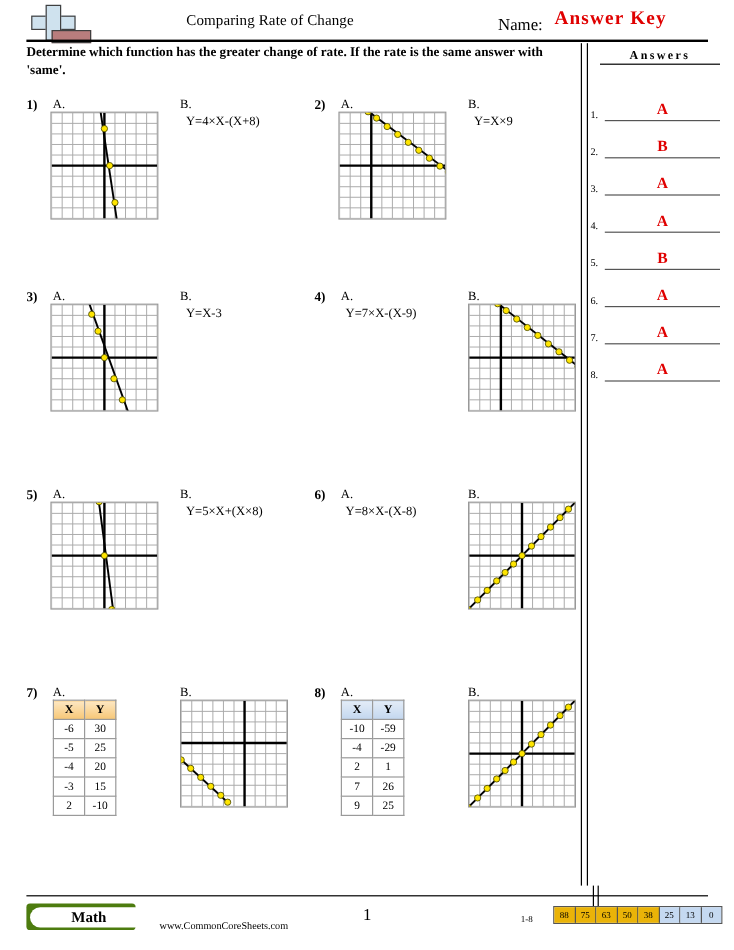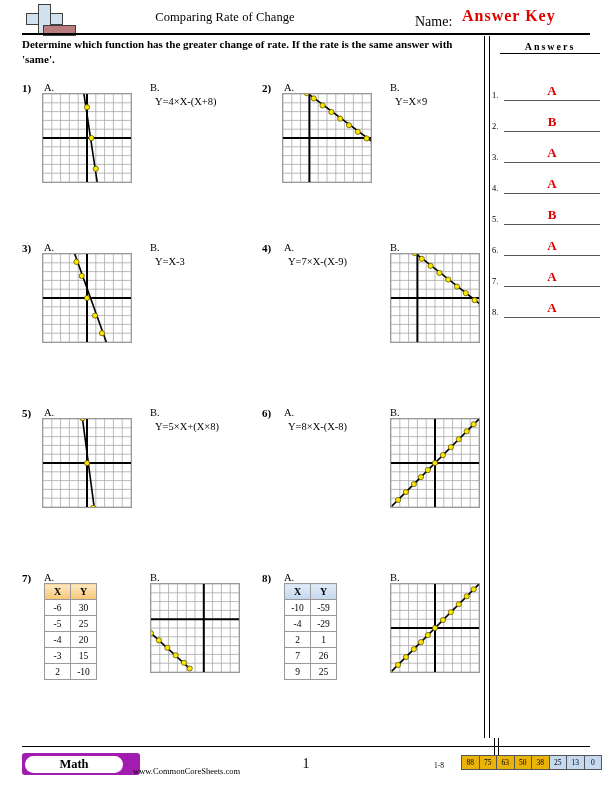--- a/index.html
+++ b/index.html
@@ -200,23 +200,22 @@
   .foot-rule {
     position: absolute;
     left: 22px; top: 746px;
     width: 568px;
     border-top: 1.4px solid #000;
   }
   .math-badge {
     position: absolute;
     left: 22px; top: 753px;
     width: 91px; height: 22px;
-    background: #a21caf;
+    background: #4d7c0f;
     border-radius: 3px;
-    padding-left: 27px;
   }
   .math-badge .pill {
     position: absolute;
     left: 3px; top: 2.5px;
     width: 98px; height: 17px;
     background: #fff;
     border-radius: 9px;
     text-align: center;
     font-size: 12.5px;
     font-weight: bold;

